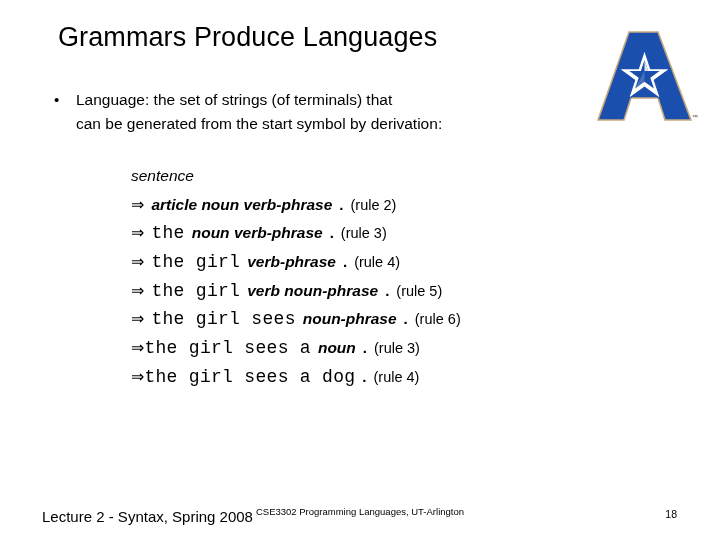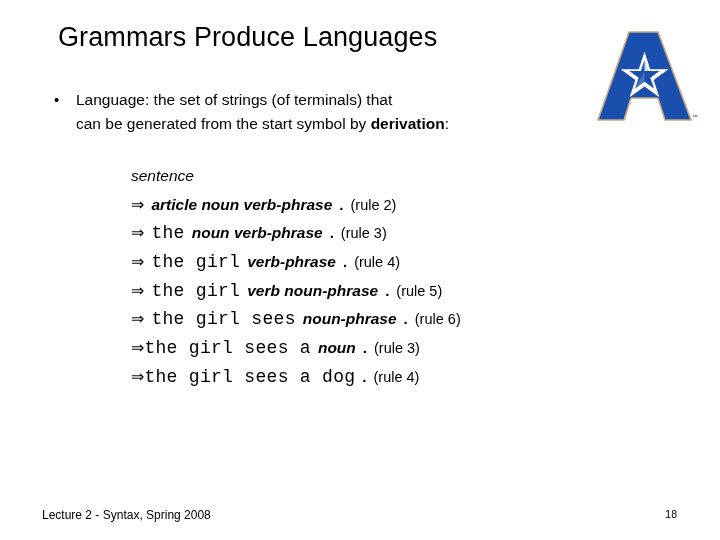--- a/index.html
+++ b/index.html
@@ -67,21 +67,21 @@
     flex: 0 0 22px;
     font-size: 15px;
     line-height: 23px;
     text-align: left;
   }
   .bullet-text {
     font-size: 15.5px;
     line-height: 23.5px;
   }
   .bullet-text b {
-    font-weight: 700;
+    font-weight: 400;
   }
 
   
   .derivation {
     position: absolute;
     left: 131px;
     top: 162px;
     width: 520px;
   }
   .dline {
@@ -117,21 +117,21 @@
     font-size: 14.5px;
   }
   .sp { display: inline-block; width: 4px; }
   .sp-wide { display: inline-block; width: 7px; }
 
   
   .footer-left {
     position: absolute;
     left: 42px;
     top: 508px;
-    font-size: 12px;
+    font-size: 15px;
     white-space: nowrap;
   }
   .footer-center {
     position: absolute;
     left: 0;
     right: 0;
     top: 505px;
     text-align: center;
     font-size: 9.5px;
     line-height: 13px;
@@ -190,17 +190,18 @@
         <div class="dline"><span class="arrow">⇒</span><span class="sp-wide"></span><span class="t">the girl</span><span class="sp-wide"></span><span class="nt">verb noun-phrase</span><span class="sp-wide"></span><span class="dot">.</span><span class="sp-wide"></span><span class="rule">(rule 5)</span></div>
         <div class="dline"><span class="arrow">⇒</span><span class="sp-wide"></span><span class="t">the girl sees</span><span class="sp-wide"></span><span class="nt">noun-phrase</span><span class="sp-wide"></span><span class="dot">.</span><span class="sp-wide"></span><span class="rule">(rule 6)</span></div>
         <div class="dline"><span class="arrow">⇒</span><span class="sp" style="width: 0px;"></span><span class="t">the  girl  sees  a</span><span class="sp-wide"></span><span class="nt">noun</span><span class="sp-wide"></span><span class="dot">.</span><span class="sp-wide"></span><span class="rule">(rule 3)</span></div>
         <div class="dline"><span class="arrow">⇒</span><span class="sp" style="width: 0px;"></span><span class="t">the  girl  sees  a  dog</span><span class="sp-wide"></span><span class="dot">.</span><span class="sp-wide"></span><span class="rule">(rule 4)</span></div>
       </div>
   </div>
 
   <div class="footer-left">Lecture 2 - Syntax, Spring 2008</div>
 
   <div class="footer-center">
+    <div>CSE3302 Programming Languages, UT-Arlington</div>
   </div>
 
   <div class="footer-page">18</div>
 
 </div>
 
 </body></html>

